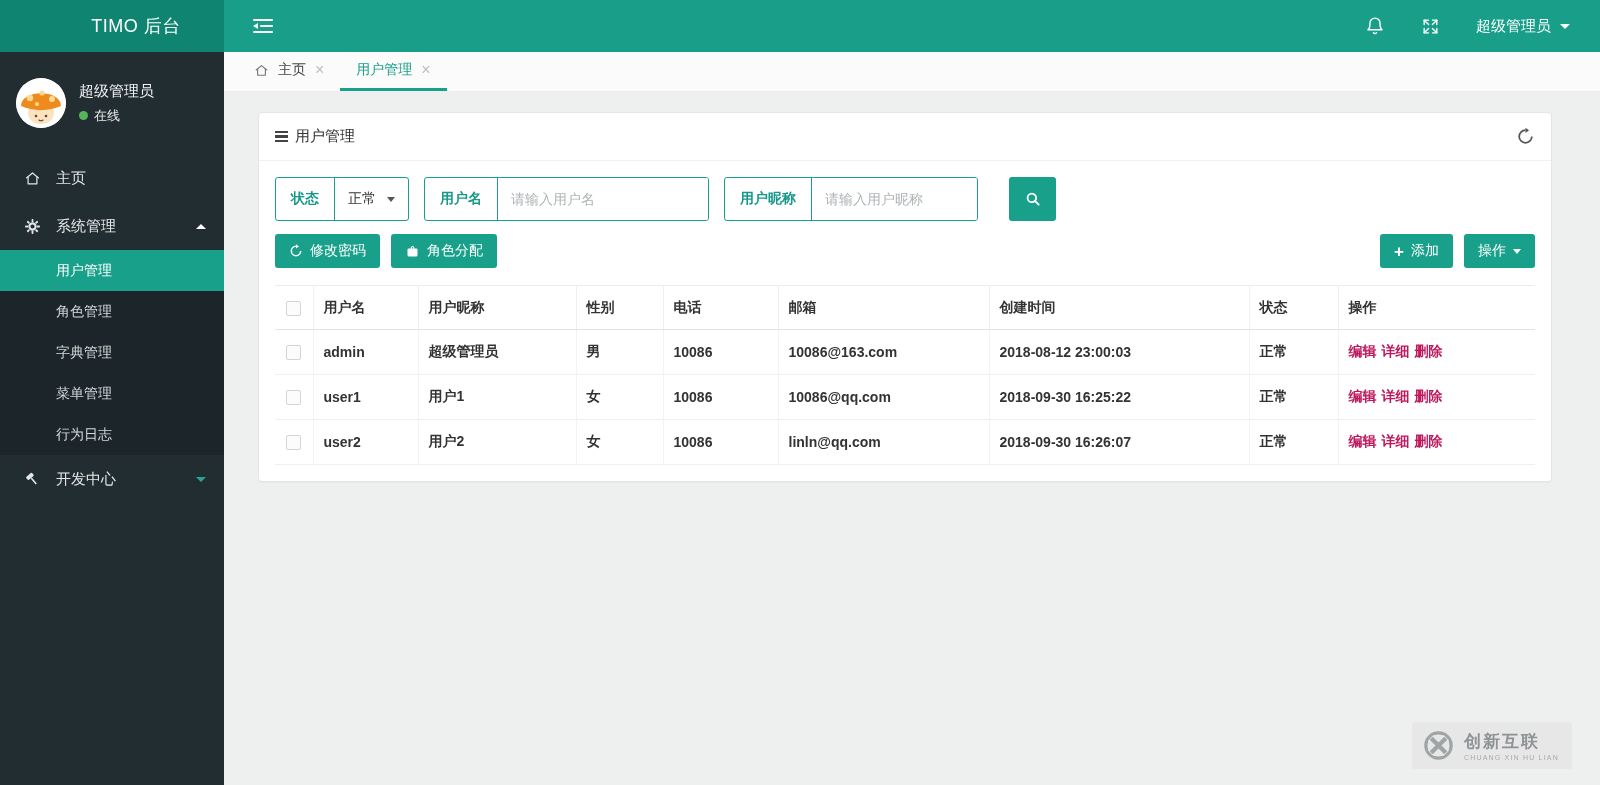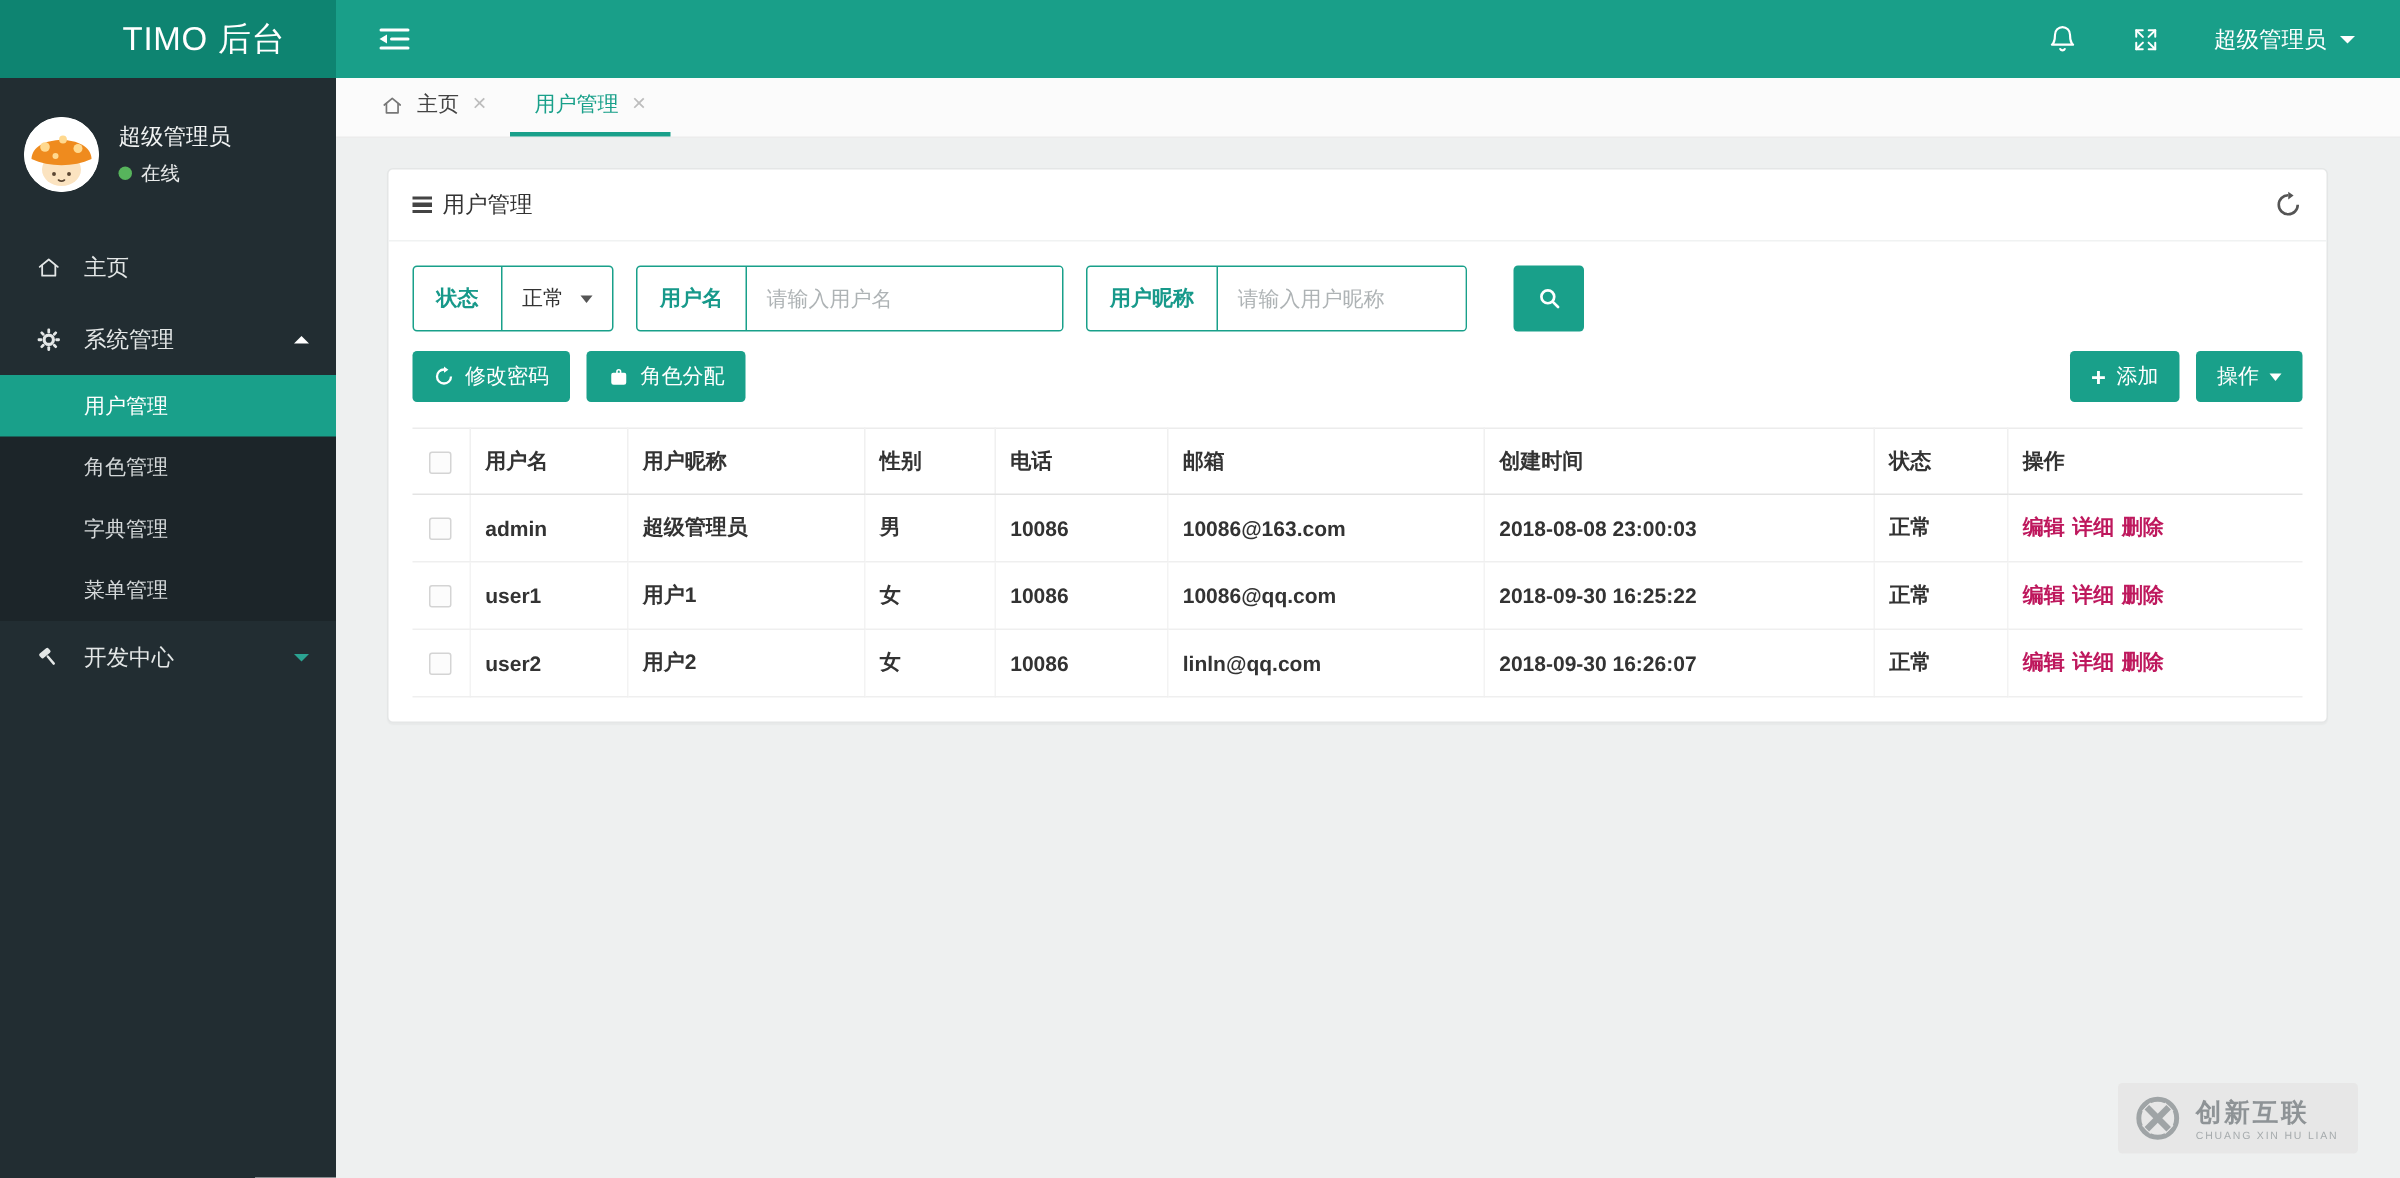--- a/index.html
+++ b/index.html
@@ -1,21 +1,21 @@
 <!DOCTYPE html>
 <html><head>
 <meta charset="utf-8">
 <style>
   * { margin:0; padding:0; box-sizing:border-box; }
   html,body { width:1600px; height:785px; overflow:hidden;
     font-family:"Liberation Sans","DejaVu Sans",sans-serif; background:#eef0f0; }
 
   
   .topbar { height:52px; display:flex; position:relative; z-index:5; }
-  .logo { width:224px; background:#0e8471; color:#fff; font-size:22px;
+  .logo { width:224px; background:#0e8471; color:#fff; font-size:18px;
     display:flex; align-items:center; justify-content:center; letter-spacing:.5px;padding-left:48px; }
   .nav { flex:1; background:#199f89; display:flex; align-items:center; color:#fff; }
   .toggle { margin-left:29px; display:flex; flex-direction:column; gap:3.5px; cursor:pointer; }
   .toggle .bar { height:2.6px; background:#fff; border-radius:1px; width:20px; }
   .toggle .mid { width:13px; align-self:flex-start; position:relative; margin-left:7px; }
   .toggle .mid::before { content:""; position:absolute; left:-7px; top:-1.7px;
     border-top:3px solid transparent; border-bottom:3px solid transparent; border-right:5px solid #fff; }
   .nav-right { margin-left:auto; display:flex; align-items:center; gap:36px; margin-right:30px; }
   .nav-icon { display:flex; cursor:pointer; color:#fff; }
   .user-drop { display:flex; align-items:center; gap:9px; font-size:15px; cursor:pointer; }
@@ -205,20 +205,23 @@
         <span>用户管理</span>
       </div>
       <div class="s-item">
         <span>角色管理</span>
       </div>
       <div class="s-item">
         <span>字典管理</span>
       </div>
       <div class="s-item">
         <span>菜单管理</span>
+      </div>
+      <div class="s-item">
+        <span>行为日志</span>
       </div>
     </div>
 
     <div class="m-item">
       <span class="mi">
         <svg viewBox="0 0 24 24" width="17" height="17">
           <g fill="currentColor" transform="rotate(-40 12 12)">
             <rect x="6.5" y="3.5" width="11" height="5.6" rx="1.6"></rect>
             <rect x="10.9" y="9.4" width="2.3" height="11" rx="1.1"></rect>
           </g>
@@ -355,21 +358,21 @@
           <tbody id="tbody">
   <tr>
     <td class="c-check">
       <span class="checkbox"></span>
     </td>
     <td>admin</td>
     <td>超级管理员</td>
     <td>男</td>
     <td>10086</td>
     <td>10086@163.com</td>
-    <td>2018-08-08 23:00:03</td>
+    <td>2018-08-12 23:00:03</td>
     <td>正常</td>
     <td class="actions"><a>编辑</a><a>详细</a><a>删除</a></td>
   </tr>
 
   <tr>
     <td class="c-check">
       <span class="checkbox"></span>
     </td>
     <td>user1</td>
     <td>用户1</td>

